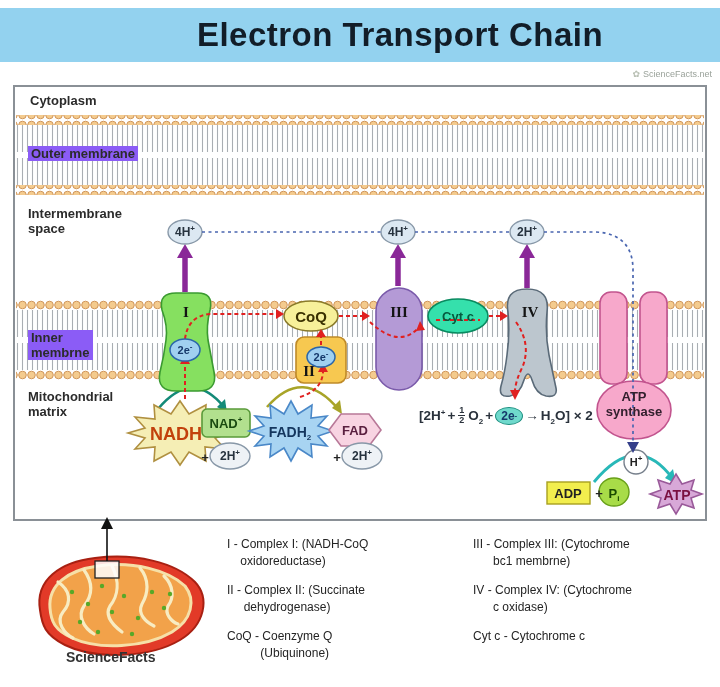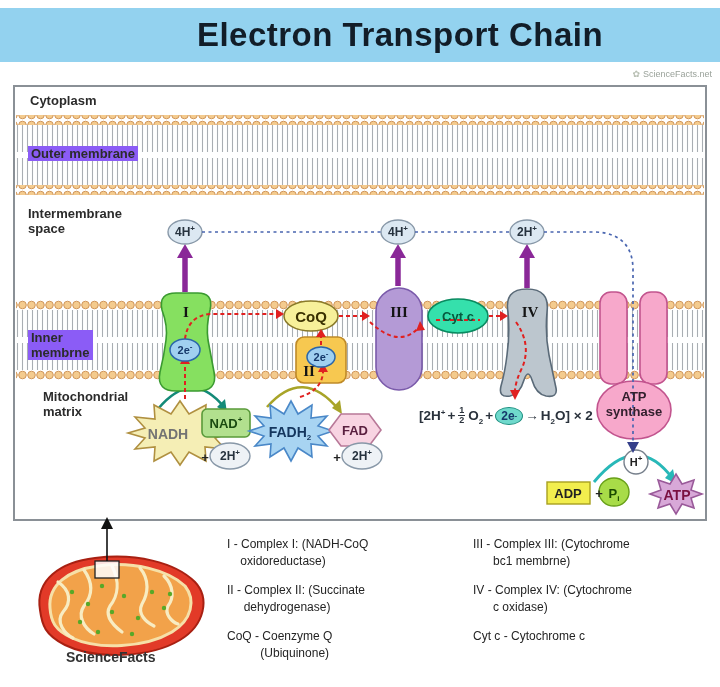--- a/index.html
+++ b/index.html
@@ -212,38 +212,38 @@
       <polygon points="101,529 113,529 107,517" fill="#111"></polygon>
     </g>
   </svg>
 
   <div class="lbl region" style="left:30px;top:93px;">Cytoplasm</div>
   <div class="lbl region chip" style="left:28px;top:146px;">Outer membrane</div>
   <div class="lbl region" style="left:28px;top:206px;">Intermembrane
 space</div>
   <div class="lbl region chip" style="left:28px;top:330px;">Inner
 membrne</div>
-  <div class="lbl region" style="left:28px;top:389px;margin-left:15px;">Mitochondrial
+  <div class="lbl region" style="left:28px;top:389px;">Mitochondrial
 matrix</div>
 
   <div class="lbl ctr roman" style="left:186px;top:312px;">I</div>
   <div class="lbl ctr roman" style="left:309px;top:371px;">II</div>
   <div class="lbl ctr roman" style="left:399px;top:312px;">III</div>
   <div class="lbl ctr roman" style="left:530px;top:312px;">IV</div>
 
   <div class="lbl ctr" style="left:311px;top:316px;font-size:15px;color:#3a3000;">CoQ</div>
   <div class="lbl ctr" style="left:458px;top:316px;color:#045a3e;">Cyt c</div>
   <div class="lbl ctr" style="left:185px;top:350px;font-size:11px;color:#16396b;"><span>2e</span><sup>-</sup></div>
   <div class="lbl ctr" style="left:321px;top:357px;font-size:11px;color:#16396b;"><span>2e</span><sup>-</sup></div>
 
   <div class="lbl ctr" style="left:185px;top:232px;font-size:12px;color:#26323e;"><span>4H</span><sup>+</sup></div>
   <div class="lbl ctr" style="left:398px;top:232px;font-size:12px;color:#26323e;"><span>4H</span><sup>+</sup></div>
   <div class="lbl ctr" style="left:527px;top:232px;font-size:12px;color:#26323e;"><span>2H</span><sup>+</sup></div>
 
-  <div class="lbl ctr" style="left:168px;top:434px;font-size:14px;color:#737373;">NADH</div>
+  <div class="lbl ctr" style="left:176px;top:434px;font-size:18px;color:#c2410c;">NADH</div>
   <div class="lbl ctr" style="left:226px;top:423px;color:#1a4a10;"><span>NAD</span><sup>+</sup></div>
   <div class="lbl ctr" style="left:205px;top:457px;">+</div>
   <div class="lbl ctr" style="left:230px;top:456px;font-size:12px;color:#26323e;"><span>2H</span><sup>+</sup></div>
   <div class="lbl ctr" style="left:290px;top:432px;font-size:14px;color:#14365e;"><span>FADH</span><sub>2</sub></div>
   <div class="lbl ctr" style="left:355px;top:430px;color:#5a2040;">FAD</div>
   <div class="lbl ctr" style="left:337px;top:457px;">+</div>
   <div class="lbl ctr" style="left:362px;top:456px;font-size:12px;color:#26323e;"><span>2H</span><sup>+</sup></div>
 
   <div class="equation">
     <span><span>[2H</span><sup>+</sup></span>

